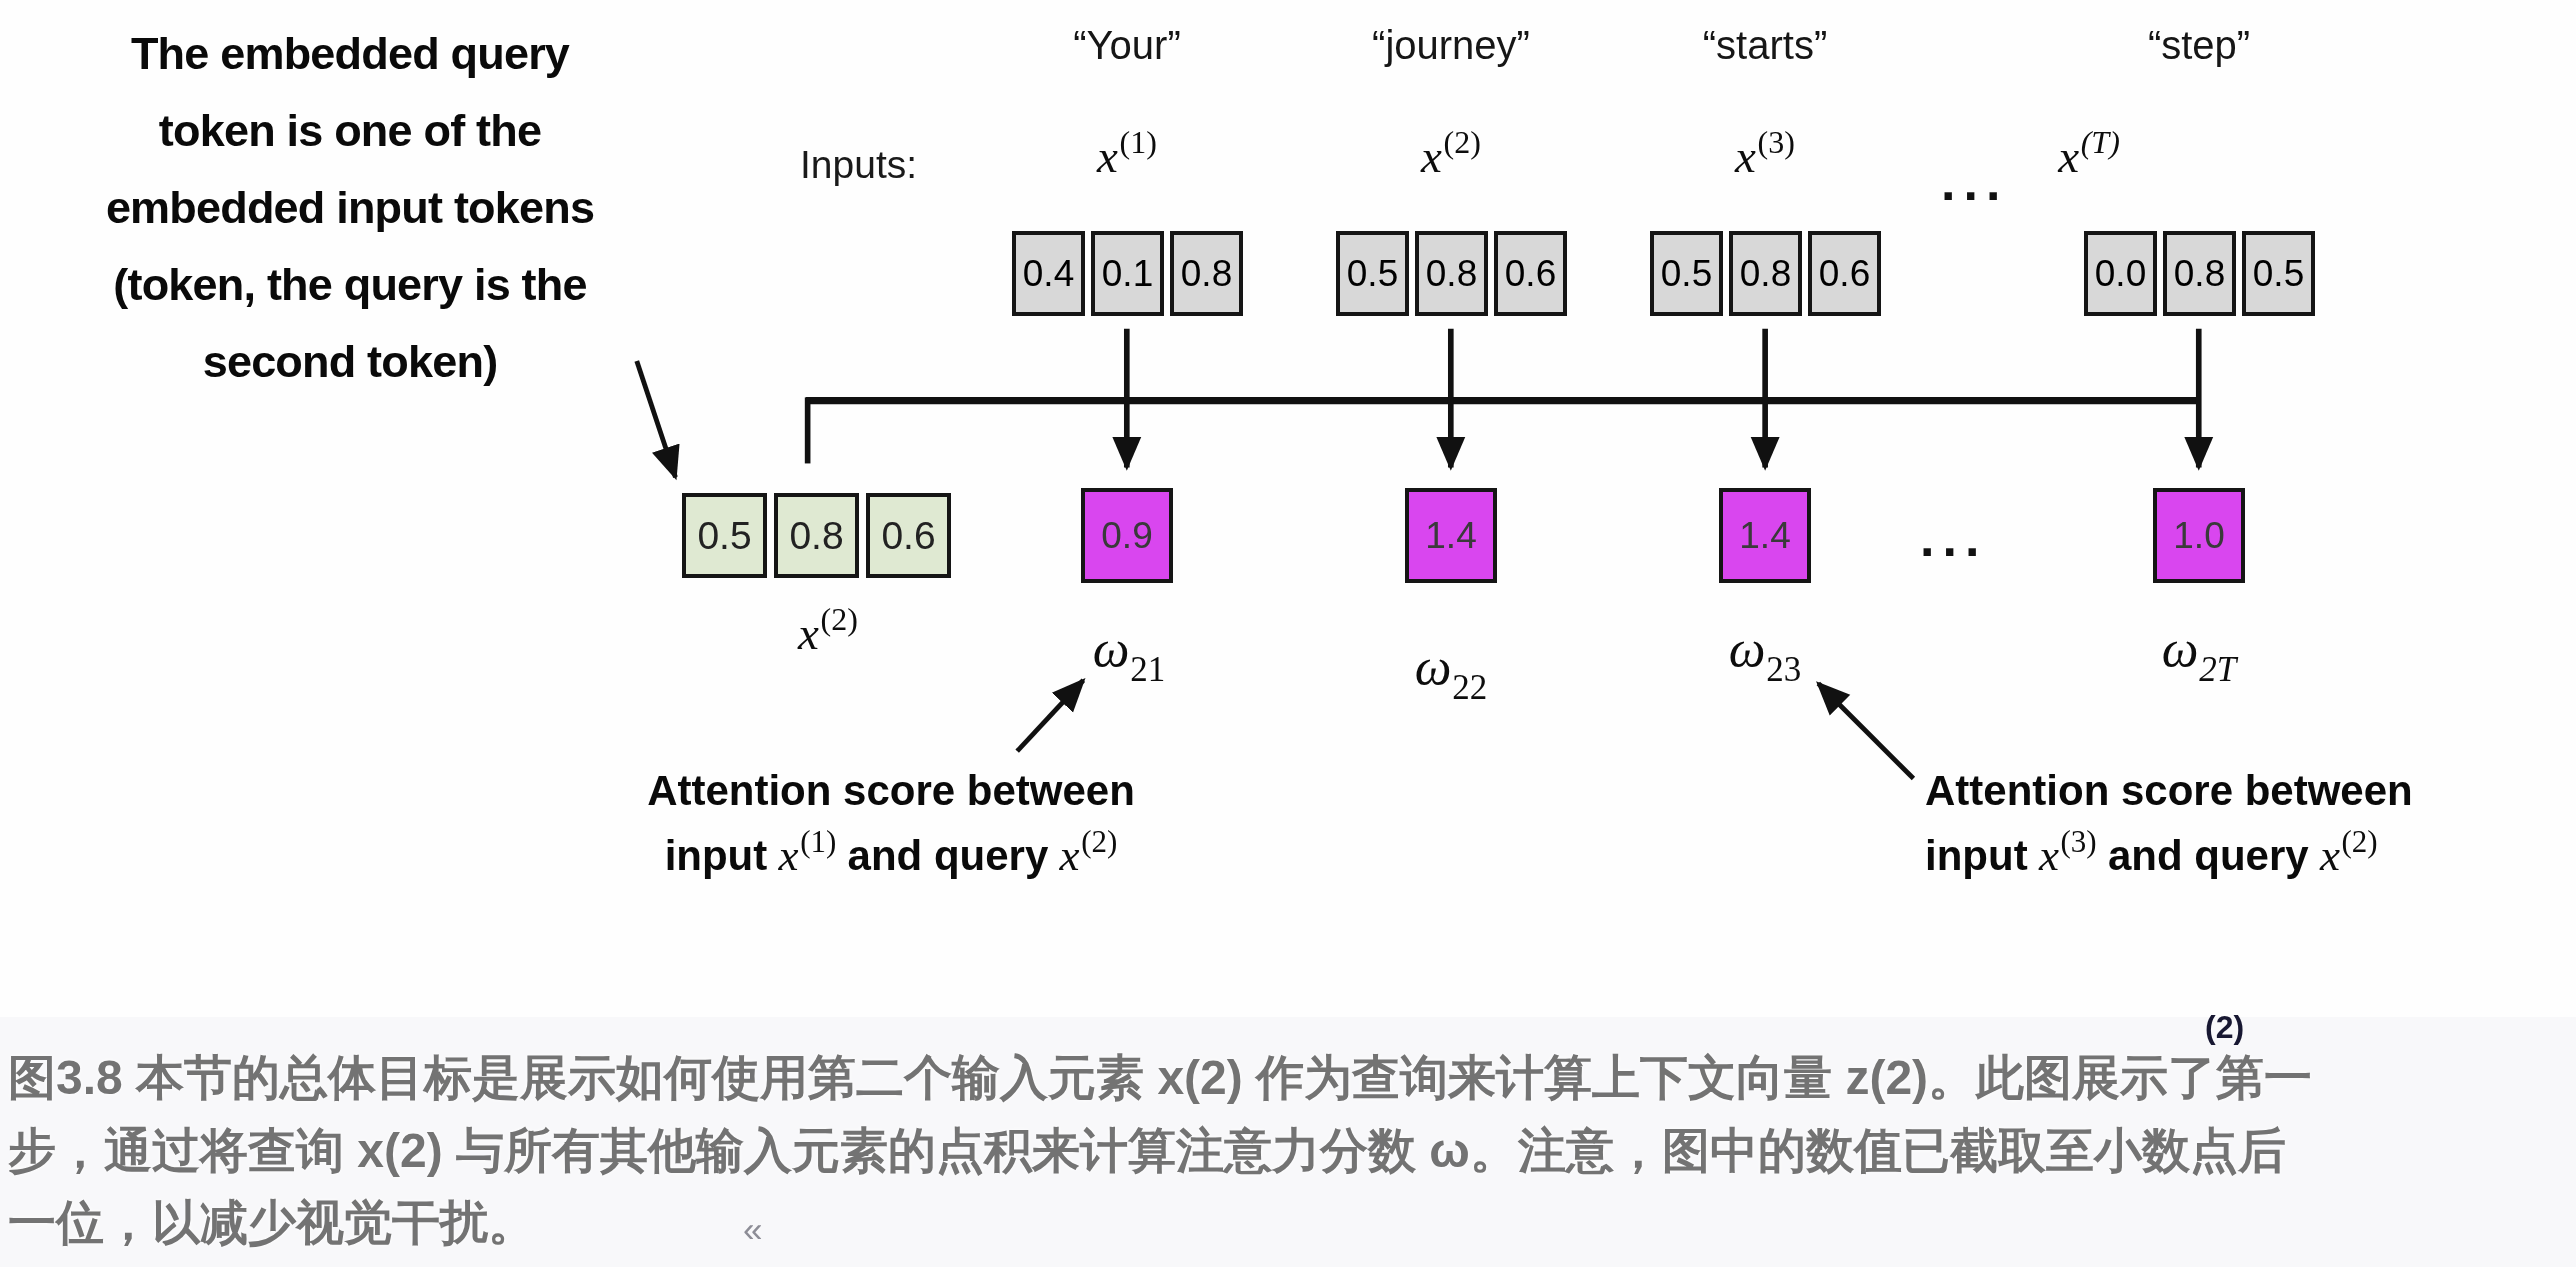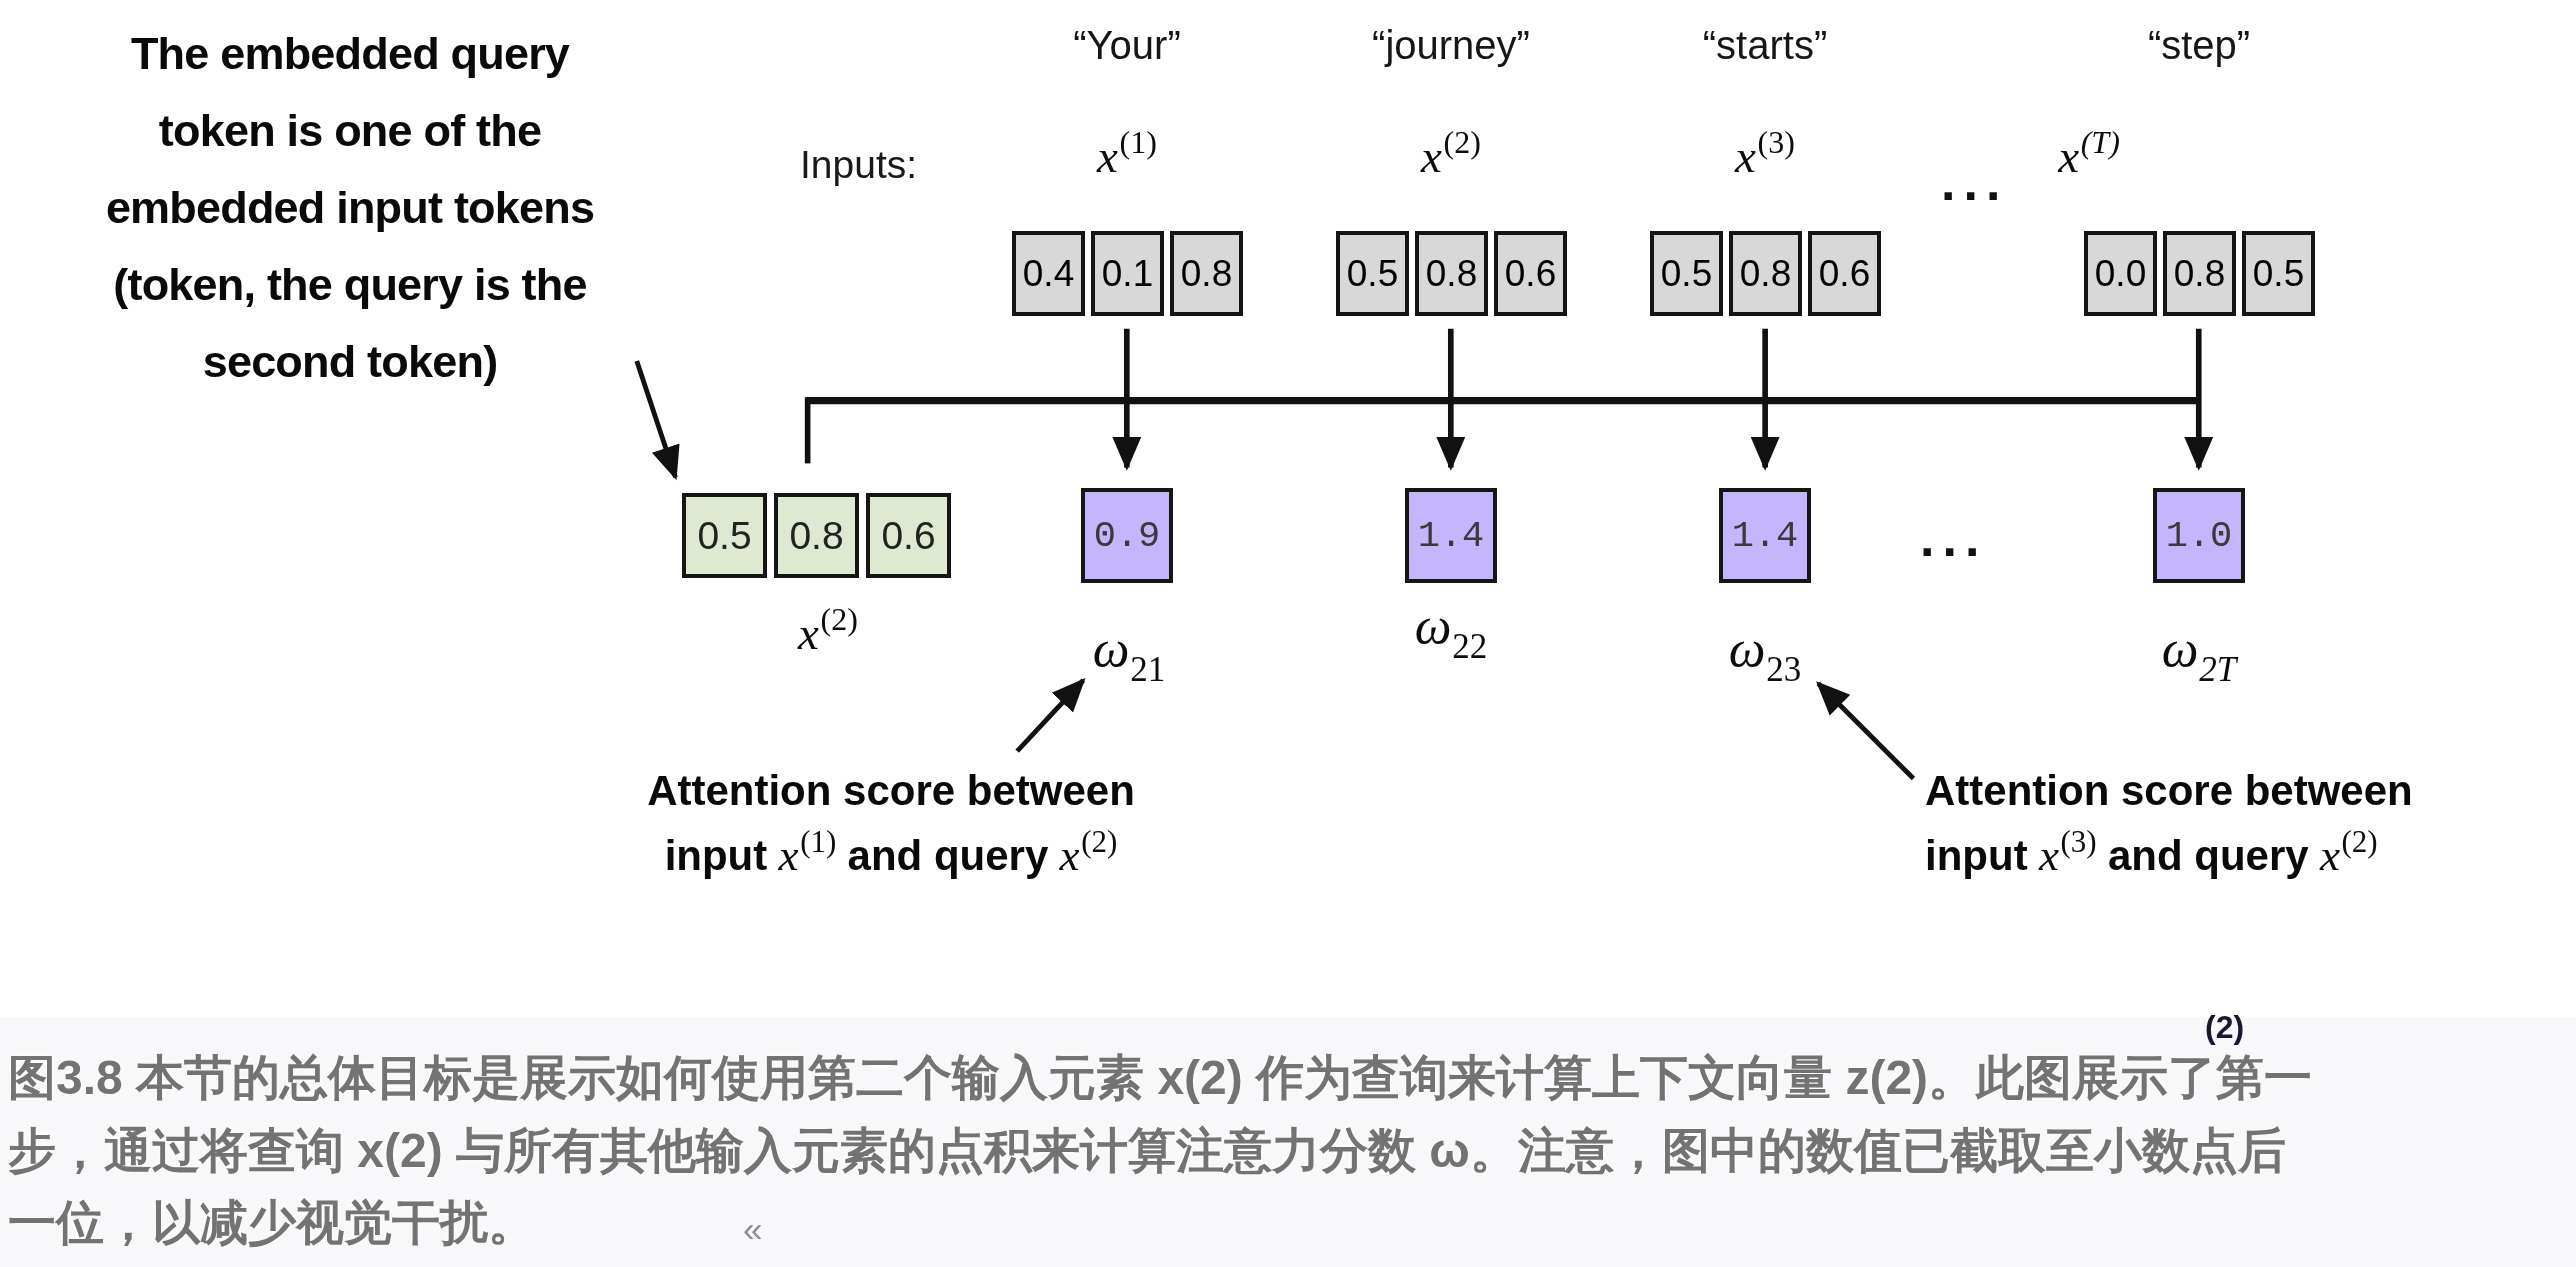--- a/index.html
+++ b/index.html
@@ -26,21 +26,21 @@
   .symrow{font-size:47px;text-align:center;width:322px;}
   .omega{font-size:52px;text-align:center;width:242px;}
   
   .cell{
     box-sizing:border-box;border:4px solid #151515;background:#d8d8d8;
     display:flex;align-items:center;justify-content:center;
     font-size:37px;color:#000000;
   }
   .cell.gray{width:73px;height:85px;}
   .cell.green{width:85px;height:85px;border-width:4.8px;background:#dfe9d2;color:#222;font-size:39px;}
-  .cell.blue{width:92px;height:95px;border-width:4.8px;background:#c4b5fd;color:#3a3a3a;font-family:Liberation Mono, monospace;}
+  .cell.blue{width:92px;height:95px;border-width:4.8px;background:#d946ef;color:#3a3a3a;}
   .dots{font-weight:bold;font-size:52px;letter-spacing:8px;color:#111;}
   
   .ann1{font-weight:bold;font-size:42px;color:#0a0a0a;font-stretch:condensed;}
   .annrow{display:flex;align-items:baseline;gap:11.3px;font-weight:bold;font-size:42px;color:#0a0a0a;font-stretch:condensed;}
   .annrow .math{font-weight:normal;font-size:45px;}
   .annrow .math .sup{font-size:31px;top:-17.7px;}
   
   #caption-band{left:0;top:1017px;width:2576px;height:250px;background:#f8f8fa;}
   .cap{left:8px;width:2563px;font-size:48px;line-height:73px;font-weight:600;color:#737373;
        text-shadow:0 0 4px #ffffff;}
@@ -127,21 +127,21 @@
   <div class="abs cell blue" style="left:2153px;top:488px;">1.0</div>
   <div class="abs dots" style="left:1920px;top:508px;">...</div>
 
   <div class="abs math" style="left:798px;top:606px;font-size:47px;">
     <span class="mi">x</span><span class="sup">(2)</span>
   </div>
 
   <div class="abs math omega" style="left:1008px;top:619px;">
     <span class="mi">ω</span><span class="sub">21</span>
   </div>
-  <div class="abs math omega" style="left:1330px;top:596px;">
+  <div class="abs math omega" style="left:1330px;top:637px;">
     <span class="mi">ω</span><span class="sub">22</span>
   </div>
   <div class="abs math omega" style="left:1644px;top:619px;">
     <span class="mi">ω</span><span class="sub">23</span>
   </div>
   <div class="abs math omega" style="left:2078px;top:619px;">
     <span class="mi">ω</span><span class="sub sub-it">2T</span>
   </div>
 
   <div class="abs ann1" style="left:609px;top:767px;width:564px;text-align:center;">Attention score between</div>

